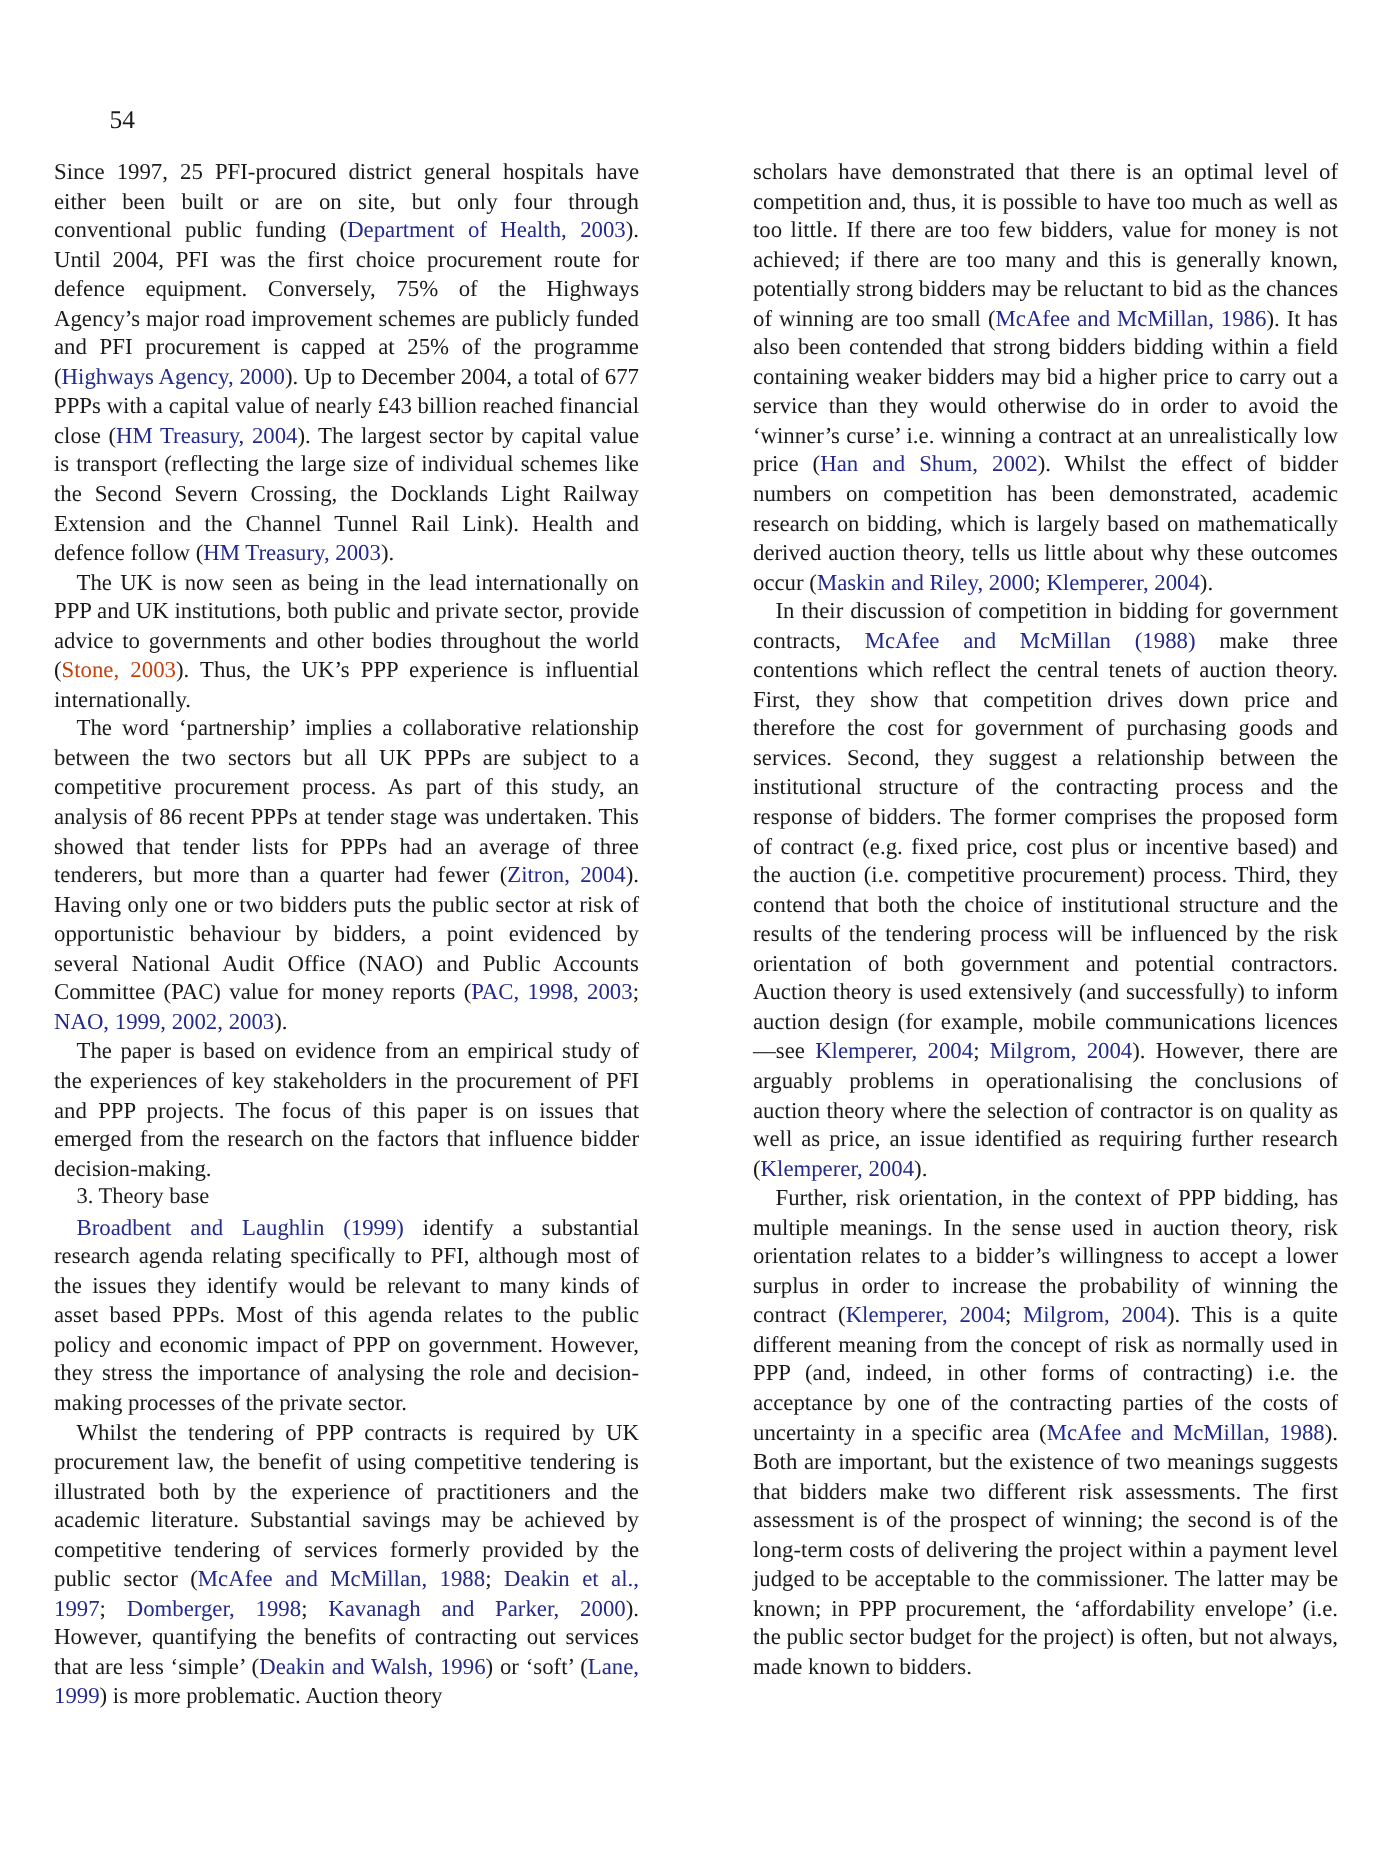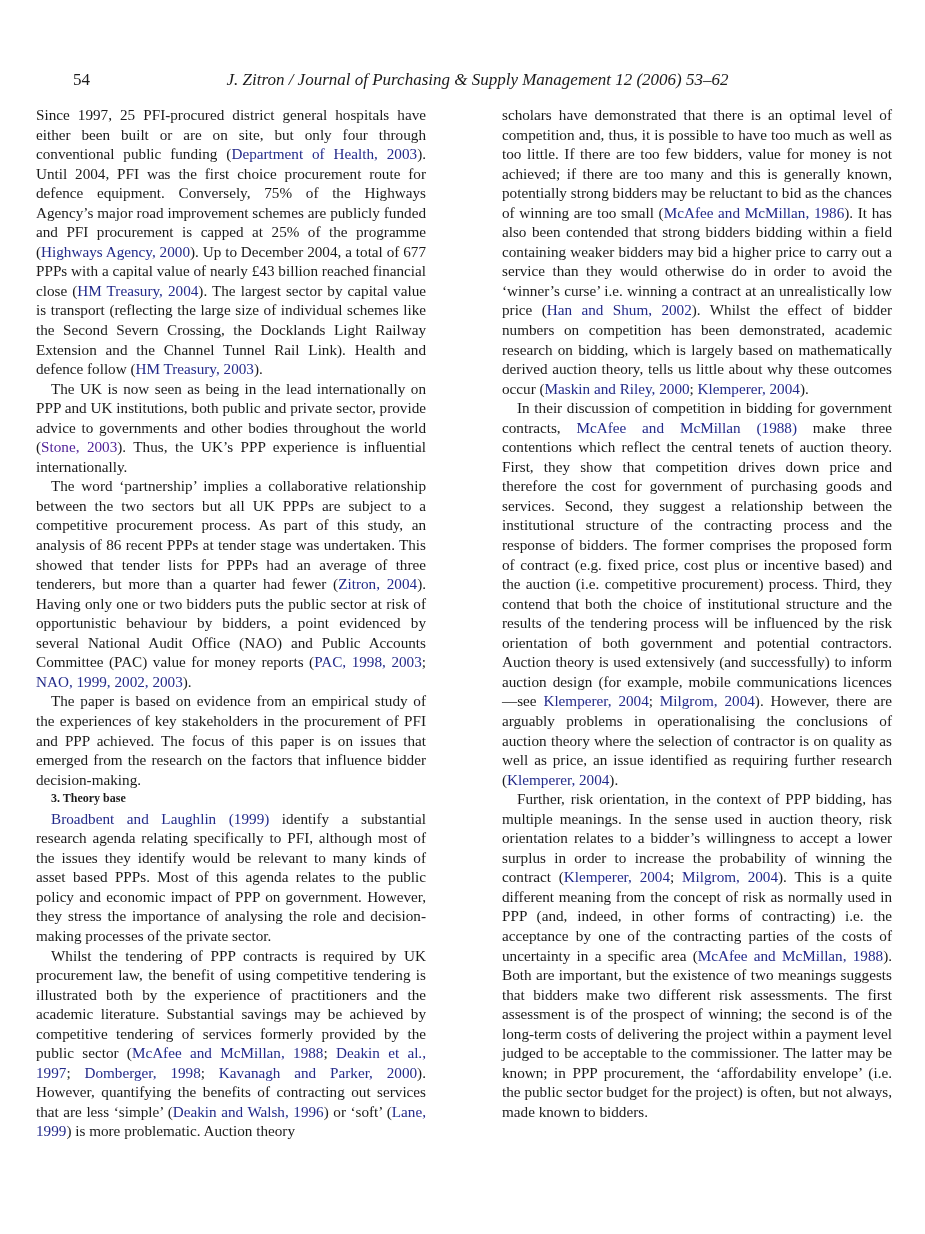--- a/index.html
+++ b/index.html
@@ -9,36 +9,35 @@
                   font-size: 17px; font-style: italic; margin-left: 21px; }
   .page-number { position: absolute; left: 0; top: 0; font-style: normal; }
   .journal-ref { position: absolute; left: 0; right: 0; text-align: center; }
   .col { position: absolute; top: 105px; width: 390px; font-size: 15.2px; line-height: 19.55px;
          text-align: justify; hyphens: none; }
   .col-left { left: 36px; }
   .col-right { left: 471px; margin-left: 31px; }
   .col p { margin: 0; text-indent: 15px; }
   .col p.noindent { text-indent: 0; }
   .cite { color: #232a8a; }
-  .section-heading { font-weight: bold; font-size: 12px; margin: 19px 0 20px 0; text-indent: 0; }
+  .section-heading { font-weight: normal; font-size: 15px; margin: 19px 0 20px 0; text-indent: 0; }
 </style>
 </head>
 <body>
 
 <div class="running-head">
   <span class="page-number">54</span>
-  <span class="journal-ref">J. Zitron / Journal of Purchasing &amp; Supply Management 12 (2006) 53–62</span>
 </div>
 
 <div class="col col-left">
   <div>
       <p class="noindent"><span>Since 1997, 25 PFI-procured district general hospitals have either been built or are on site, but only four through conventional public funding (</span><a class="cite" style="color: rgb(35, 42, 138); text-decoration: none;">Department of Health, 2003</a><span>). Until 2004, PFI was the first choice procurement route for defence equipment. Conversely, 75% of the Highways Agency’s major road improvement schemes are publicly funded and PFI procurement is capped at 25% of the programme (</span><a class="cite" style="color: rgb(35, 42, 138); text-decoration: none;">Highways Agency, 2000</a><span>). Up to December 2004, a total of 677 PPPs with a capital value of nearly £43 billion reached financial close (</span><a class="cite" style="color: rgb(35, 42, 138); text-decoration: none;">HM Treasury, 2004</a><span>). The largest sector by capital value is transport (reflecting the large size of individual schemes like the Second Severn Crossing, the Docklands Light Railway Extension and the Channel Tunnel Rail Link). Health and defence follow (</span><a class="cite" style="color: rgb(35, 42, 138); text-decoration: none;">HM Treasury, 2003</a><span>).</span></p>
-      <p><span>The UK is now seen as being in the lead internationally on PPP and UK institutions, both public and private sector, provide advice to governments and other bodies throughout the world (</span><a class="cite" style="color: #4c1d95; text-decoration: none;">Stone, 2003</a><span>). Thus, the UK’s PPP experience is influential internationally.</span></p>
+      <p><span>The UK is now seen as being in the lead internationally on PPP and UK institutions, both public and private sector, provide advice to governments and other bodies throughout the world (</span><a class="cite" style="color: #c2410c; text-decoration: none;">Stone, 2003</a><span>). Thus, the UK’s PPP experience is influential internationally.</span></p>
       <p><span>The word ‘partnership’ implies a collaborative relationship between the two sectors but all UK PPPs are subject to a competitive procurement process. As part of this study, an analysis of 86 recent PPPs at tender stage was undertaken. This showed that tender lists for PPPs had an average of three tenderers, but more than a quarter had fewer (</span><a class="cite" style="color: rgb(35, 42, 138); text-decoration: none;">Zitron, 2004</a><span>). Having only one or two bidders puts the public sector at risk of opportunistic behaviour by bidders, a point evidenced by several National Audit Office (NAO) and Public Accounts Committee (PAC) value for money reports (</span><a class="cite" style="color: rgb(35, 42, 138); text-decoration: none;">PAC, 1998, 2003</a><span>; </span><a class="cite" style="color: rgb(35, 42, 138); text-decoration: none;">NAO, 1999, 2002, 2003</a><span>).</span></p>
-      <p><span>The paper is based on evidence from an empirical study of the experiences of key stakeholders in the procurement of PFI and PPP achieved. The focus of this paper is on issues that emerged from the research on the factors that influence bidder decision-making.</span></p>
+      <p><span>The paper is based on evidence from an empirical study of the experiences of key stakeholders in the procurement of PFI and PPP projects. The focus of this paper is on issues that emerged from the research on the factors that influence bidder decision-making.</span></p>
     </div>
   <p class="section-heading">3.  Theory base</p>
   <div>
       <p><a class="cite" style="color: rgb(35, 42, 138); text-decoration: none;">Broadbent and Laughlin (1999)</a><span> identify a substantial research agenda relating specifically to PFI, although most of the issues they identify would be relevant to many kinds of asset based PPPs. Most of this agenda relates to the public policy and economic impact of PPP on government. However, they stress the importance of analysing the role and decision-making processes of the private sector.</span></p>
       <p><span>Whilst the tendering of PPP contracts is required by UK procurement law, the benefit of using competitive tendering is illustrated both by the experience of practitioners and the academic literature. Substantial savings may be achieved by competitive tendering of services formerly provided by the public sector (</span><a class="cite" style="color: rgb(35, 42, 138); text-decoration: none;">McAfee and McMillan, 1988</a><span>; </span><a class="cite" style="color: rgb(35, 42, 138); text-decoration: none;">Deakin et al., 1997</a><span>; </span><a class="cite" style="color: rgb(35, 42, 138); text-decoration: none;">Domberger, 1998</a><span>; </span><a class="cite" style="color: rgb(35, 42, 138); text-decoration: none;">Kavanagh and Parker, 2000</a><span>). However, quantifying the benefits of contracting out services that are less ‘simple’ (</span><a class="cite" style="color: rgb(35, 42, 138); text-decoration: none;">Deakin and Walsh, 1996</a><span>) or ‘soft’ (</span><a class="cite" style="color: rgb(35, 42, 138); text-decoration: none;">Lane, 1999</a><span>) is more problematic. Auction theory</span></p>
     </div>
 </div>
 
 <div class="col col-right">
   <div>

